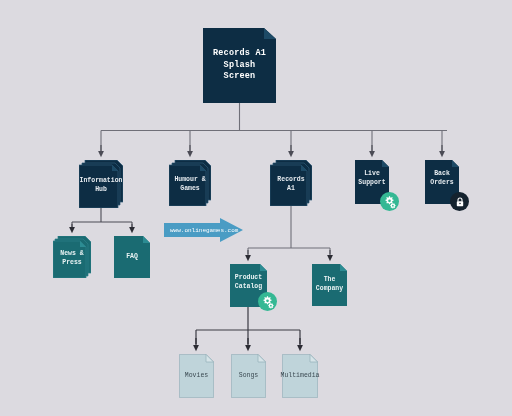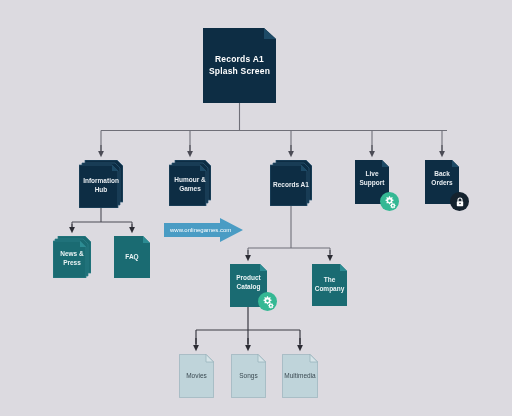--- a/index.html
+++ b/index.html
@@ -10,20 +10,21 @@
   }
   body {
     font-family: "Liberation Sans", sans-serif;
   }
   #canvas {
     position: relative;
     width: 512px;
     height: 416px;
     background: #dcdae0;
     overflow: hidden;
+    font-family: Liberation Mono, monospace;
   }
   #edges {
     position: absolute;
     left: 0;
     top: 0;
     width: 512px;
     height: 416px;
     pointer-events: none;
   }
   .node {

